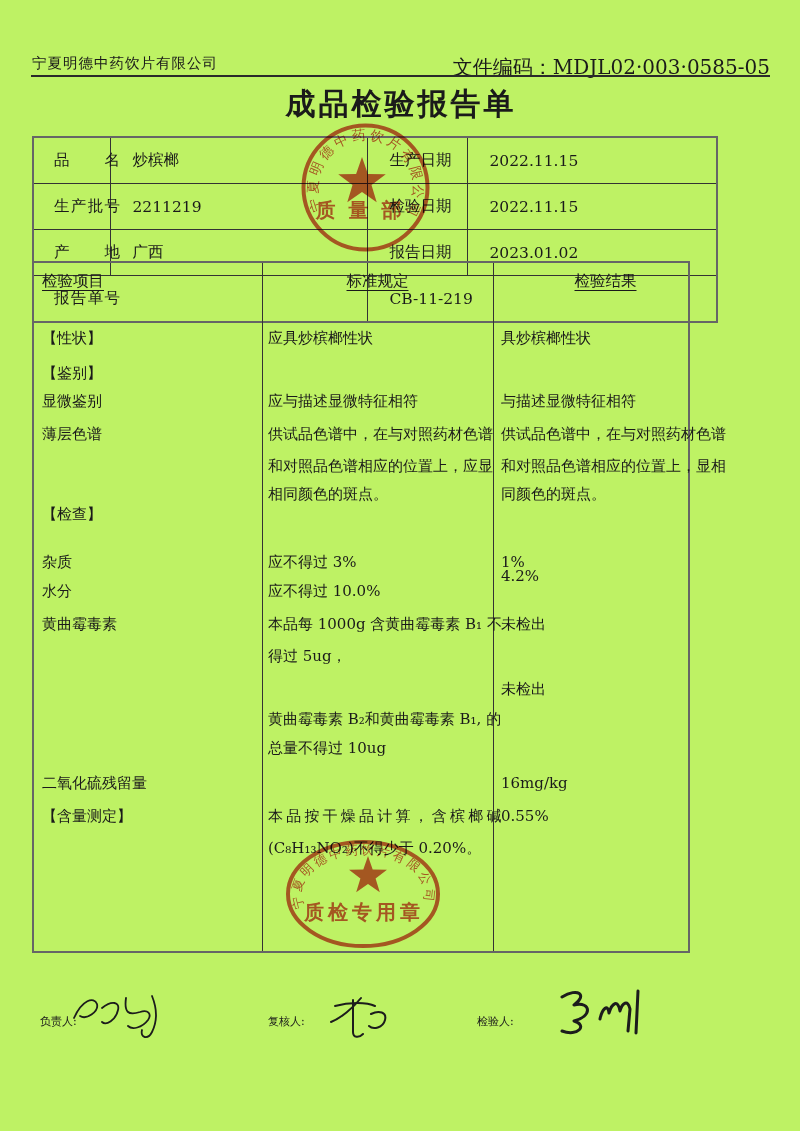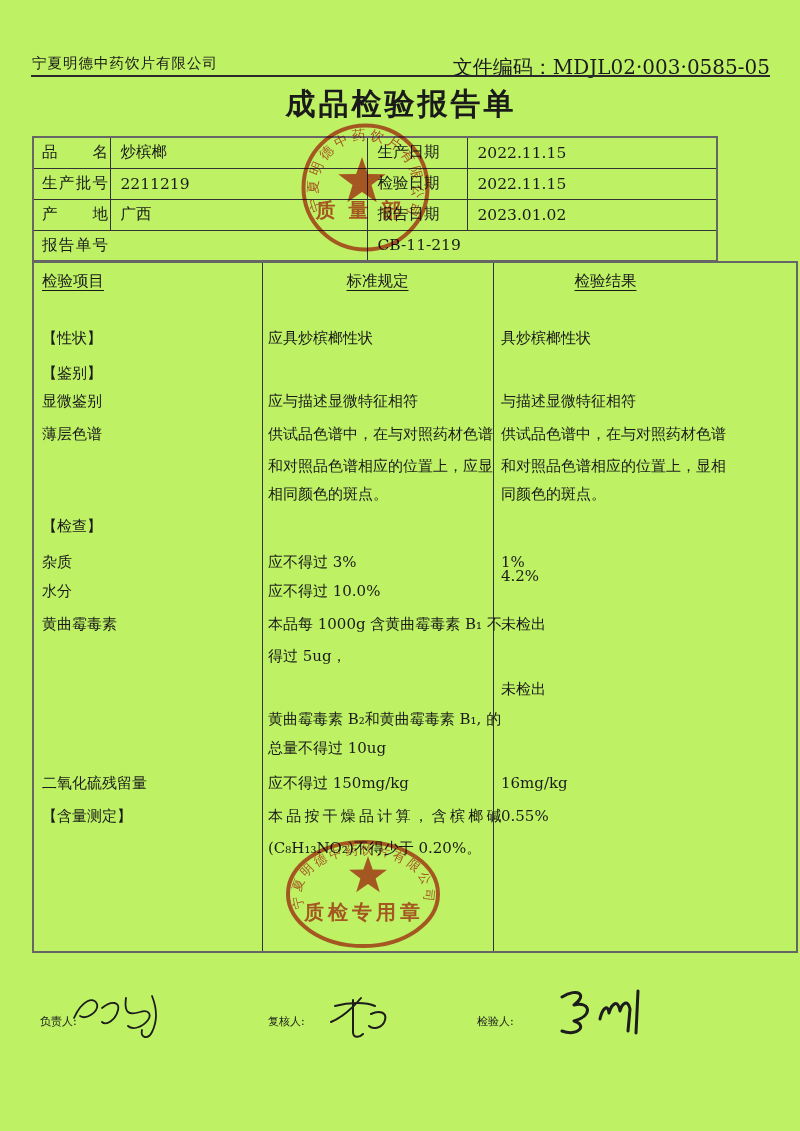--- a/index.html
+++ b/index.html
@@ -10,27 +10,27 @@
   
   .company { position:absolute; left:32px; top:54px; font-size:14.5px; letter-spacing:1px; }
   .doccode { position:absolute; right:30px; top:54px; font-size:20px; }
   .header-rule { position:absolute; left:31px; top:75px; width:739px; height:2px; background:#2a2a2a; }
   .title { position:absolute; left:32px; top:84px; width:738px; text-align:center;
            font-size:30px; font-weight:bold; letter-spacing:3px; }
 
   
   table.info { position:absolute; left:32px; top:136px; width:684px; border-collapse:collapse;
                table-layout:fixed; font-size:15.5px; }
-  table.info td { border:1px solid #333; height:31px; padding:0; vertical-align:middle; }
+  table.info td { border:1px solid #333; height:31px; padding:12px; vertical-align:middle; }
   table.info { border:2px solid #666; }
   .lbl { margin-left:8px; width:66px; text-align:justify; text-align-last:justify; }
   .val { padding-left:10px; }
 
   
-  .rtable { position:absolute; left:32px; top:261px; width:766px; height:692px;
+  .rtable { position:absolute; left:32px; top:261px; width:658px; height:692px;
             border:2px solid #666; }
   .vline { position:absolute; top:0; bottom:0; width:1px; background:#333; }
   .rhead { position:absolute; top:6px; height:24px; line-height:24px; font-size:15.5px;
            text-decoration:underline; text-underline-offset:4px; }
   .tl { position:absolute; height:31px; line-height:31px; font-size:15px; white-space:nowrap; }
   .c1 { left:8px; }
   .c2 { left:234px; }
   .c3 { left:467px; }
   .just { letter-spacing:3.2px; }
 
@@ -122,39 +122,38 @@
     <div class="vline" style="left:459px"></div>
 
     <div class="rhead" style="left:8px">检验项目</div>
     <div class="rhead" style="left:459px;width:225px;text-align:center">检验结果</div>
     <div class="rhead" style="left:228px;width:231px;text-align:center">标准规定</div>
 
     <div class="tl c1" style="top:60px">【性状】</div>
     <div class="tl c1" style="top:95px">【鉴别】</div>
     <div class="tl c1" style="top:123px">显微鉴别</div>
     <div class="tl c1" style="top:156px">薄层色谱</div>
-    <div class="tl c1" style="top:248px">【检查】</div>
+    <div class="tl c1" style="top:236px">【检查】</div>
     <div class="tl c1" style="top:284px">杂质</div>
     <div class="tl c1" style="top:313px">水分</div>
     <div class="tl c1" style="top:346px">黄曲霉毒素</div>
     <div class="tl c1" style="top:505px">二氧化硫残留量</div>
     <div class="tl c1" style="top:538px">【含量测定】</div>
 
     <div class="tl c2" style="top:60px">应具炒槟榔性状</div>
     <div class="tl c2" style="top:123px">应与描述显微特征相符</div>
     <div class="tl c2" style="top:156px">供试品色谱中，在与对照药材色谱</div>
     <div class="tl c2" style="top:188px">和对照品色谱相应的位置上，应显</div>
     <div class="tl c2" style="top:216px">相同颜色的斑点。</div>
     <div class="tl c2" style="top:284px">应不得过 3%</div>
     <div class="tl c2" style="top:313px">应不得过 10.0%</div>
     <div class="tl c2" style="top:346px">本品每 1000g 含黄曲霉毒素 B₁ 不</div>
     <div class="tl c2" style="top:378px">得过 5ug，</div>
     <div class="tl c2" style="top:441px">黄曲霉毒素 B₂和黄曲霉毒素 B₁, 的</div>
     <div class="tl c2" style="top:470px">总量不得过 10ug</div>
-    <div class="tl c2" style="top:505px">应不得过 150mg/kg</div>
     <div class="tl c2 just" style="top:538px">本品按干燥品计算，含槟榔碱</div>
     <div class="tl c2" style="top:570px">(C₈H₁₃NO₂)不得少于 0.20%。</div>
 
     <div class="tl c3" style="top:60px">具炒槟榔性状</div>
     <div class="tl c3" style="top:123px">与描述显微特征相符</div>
     <div class="tl c3" style="top:156px">供试品色谱中，在与对照药材色谱</div>
     <div class="tl c3" style="top:188px">和对照品色谱相应的位置上，显相</div>
     <div class="tl c3" style="top:216px">同颜色的斑点。</div>
     <div class="tl c3" style="top:284px">1%</div>
     <div class="tl c3" style="top:298px">4.2%</div>

